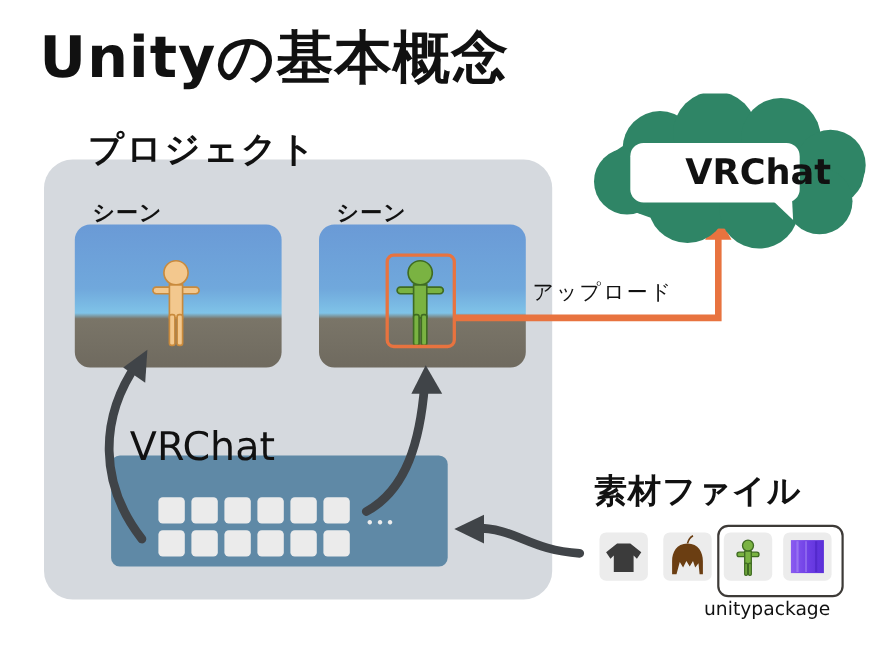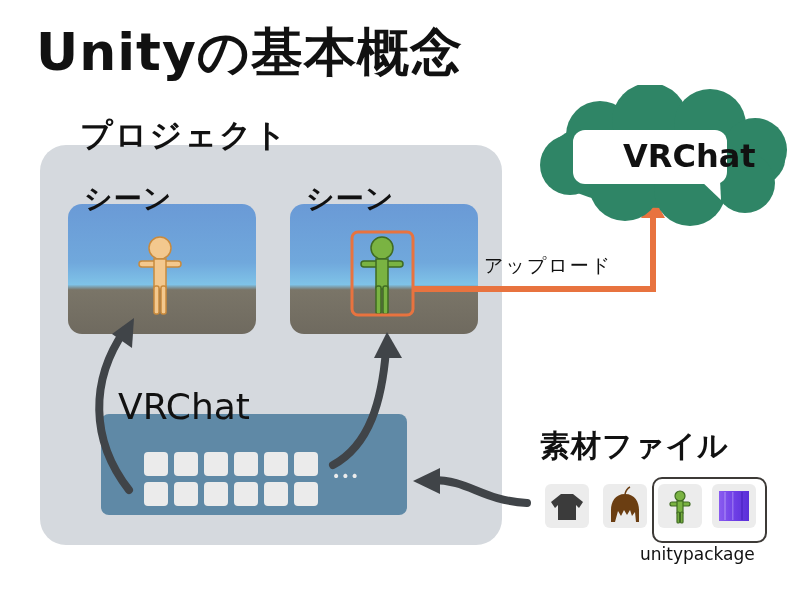--- a/index.html
+++ b/index.html
@@ -2,21 +2,21 @@
 <html><head>
 <meta charset="utf-8">
 <style>
   html, body { margin:0; padding:0; }
   body { width:800px; height:600px; background:#ffffff; position:relative; overflow:hidden;
          font-family:"DejaVu Sans", sans-serif; color:#111; }
   .abs { position:absolute; }
   .title { left:36px; top:18px; font-size:52px; font-weight:bold; letter-spacing:1px; }
   .project-box { left:40px; top:145px; width:462px; height:400px; background:#d5d9de; border-radius:26px; }
   .project-label { left:80px; top:114px; font-size:32px; font-weight:bold; letter-spacing:2px;text-align:right; }
-  .scene-label { font-size:28px; font-weight:bold; letter-spacing:1px; }
+  .scene-label { font-size:20px; font-weight:bold; letter-spacing:1px; }
   .scene { width:188px; height:130px; border-radius:14px; overflow:hidden;
            background:linear-gradient(180deg,#6a9ad6 0%,#70a8dc 45%,#7fc3e8 62%,#7a7568 66%,#6f6a5f 100%); }
   .assets-box { left:101px; top:414px; width:306px; height:101px; background:#5f89a6; border-radius:8px; }
   .assets-label { left:118px; top:386px; font-size:36px; font-weight:500; }
   .tile { width:24px; height:24px; background:#ebebeb; border-radius:4px; }
   .cloud-text { font-family:"DejaVu Sans", sans-serif; font-weight:bold; font-size:32px; }
   .material-label { left:540px; top:426px; font-size:30px; font-weight:bold; letter-spacing:1px; }
   .icon-tile { width:44px; height:44px; background:#ececec; border-radius:6px; }
   .pkg-frame { left:652px; top:477px; width:115px; height:66px; border:2px solid #3d3a37; border-radius:10px; box-sizing:border-box; }
   .pkg-label { left:640px; top:544px; font-size:17px; }

